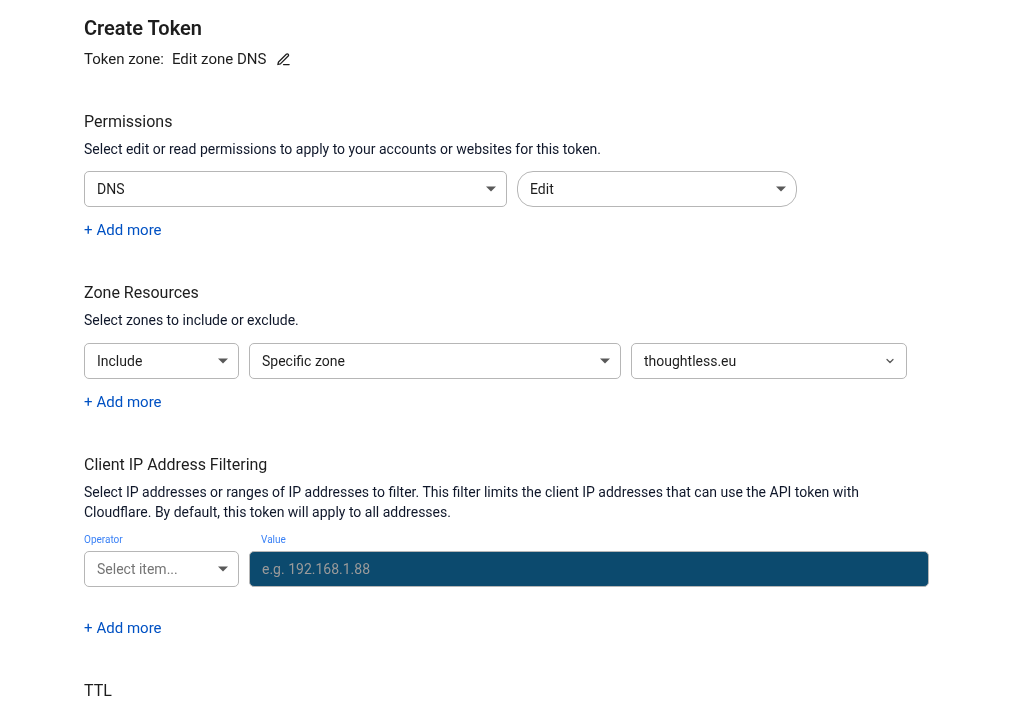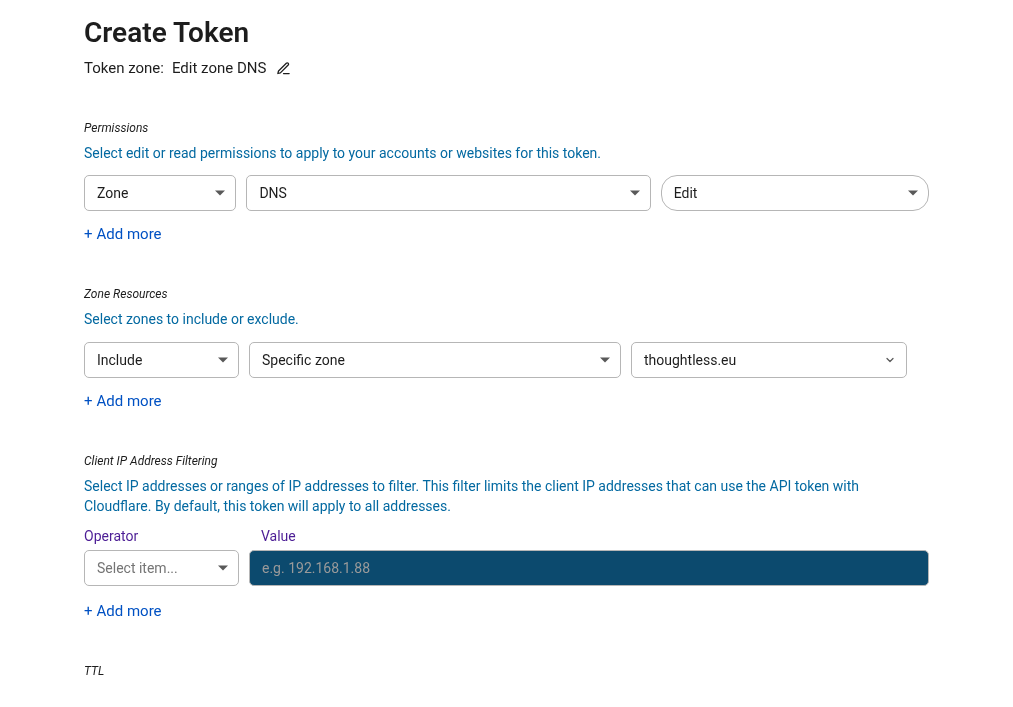--- a/index.html
+++ b/index.html
@@ -5,41 +5,40 @@
     * { box-sizing: border-box; margin: 0; padding: 0; }
     body {
       font-family: -apple-system, BlinkMacSystemFont, "Segoe UI", Roboto, Helvetica, Arial, sans-serif;
       background: #fff;
       color: #1d1d1d;
       padding: 16px 84px;
       width: 1013px;
       font-size: 14px;
     }
     .page-title {
-      font-size: 28px;
+      font-size: 20px;
       font-weight: 600;
       margin-bottom: 10px;
     }
     .token-name-row {
       display: flex;
       align-items: center;
       gap: 8px;
       font-size: 15px;
       margin-bottom: 44px;
     }
     .section { margin-bottom: 44px; }
     .section-title {
-      font-size: 12px;
+      font-size: 16px;
       font-weight: 400;
       margin-bottom: 8px;
-      font-style: italic;
     }
     .section-desc {
       font-size: 14px;
-      color: #0369a1;
+      color: #0f172a;
       margin-bottom: 12px;
       line-height: 1.45;
     }
     .row {
       display: flex;
       gap: 10px;
       margin-bottom: 14px;
     }
     .select {
       position: relative;
@@ -87,21 +86,21 @@
     .add-more {
       color: #0051c3;
       font-size: 15px;
       display: inline-flex;
       align-items: center;
       gap: 4px;
       cursor: pointer;
     }
     .add-more .plus { font-size: 15px; }
     .field-labels { display: flex; gap: 10px; margin-bottom: 6px; }
-    .field-label { font-size: 14px; color: #4c1d95; }
+    .field-label { font-size: 10px; color: #3b82f6; }
     .pencil-btn {
       display: inline-flex;
       align-items: center;
       justify-content: center;
       width: 18px; height: 18px;
       cursor: pointer;
     }
     .pencil-btn svg { stroke: #1d1d1d; }
     
     .w-158 { width: 158px; }
@@ -125,24 +124,20 @@
       <path d="M12 20h9"></path>
         <path d="M16.5 3.5a2.121 2.121 0 0 1 3 3L7 19l-4 1 1-4L16.5 3.5z"></path>
     </svg>
   </span>
 </div>
 
 <div class="section">
   <div class="section-title">Permissions</div>
   <div class="section-desc">Select edit or read permissions to apply to your accounts or websites for this token.</div>
   <div class="row">
-    <div class="select w-158">
-      <span>Zone</span>
-      <span class="caret"></span>
-    </div>
     <div class="select w-423">
       <span>DNS</span>
       <span class="caret"></span>
     </div>
     <div class="select w-280">
       <span>Edit</span>
       <span class="caret"></span>
     </div>
   </div>
   <div class="add-more">
@@ -176,21 +171,21 @@
   </div>
 </div>
 
 <div class="section">
   <div class="section-title">Client IP Address Filtering</div>
   <div class="section-desc">Select IP addresses or ranges of IP addresses to filter. This filter limits the client IP addresses that can use the API token with Cloudflare. By default, this token will apply to all addresses.</div>
   <div class="field-labels">
     <div class="field-label" style="width:167px;">Operator</div>
     <div class="field-label">Value</div>
   </div>
-  <div class="row" style="margin-bottom:16px;">
+  <div class="row" style="margin-bottom:32px;">
     <div class="select muted w-167">
       <span>Select item...</span>
       <span class="caret"></span>
     </div>
     <div class="input-like flex-1">
       <span>e.g. 192.168.1.88</span>
       <span class="caret"></span>
     </div>
   </div>
   <div class="add-more">

